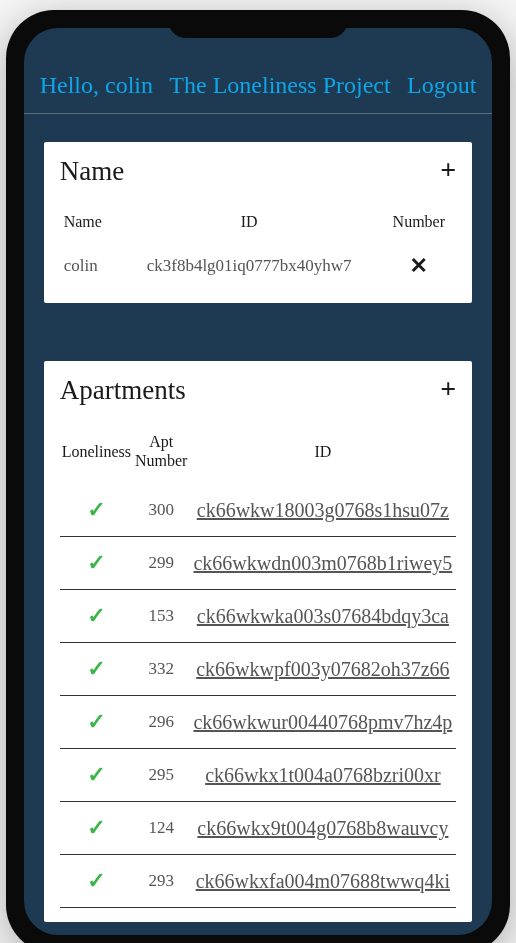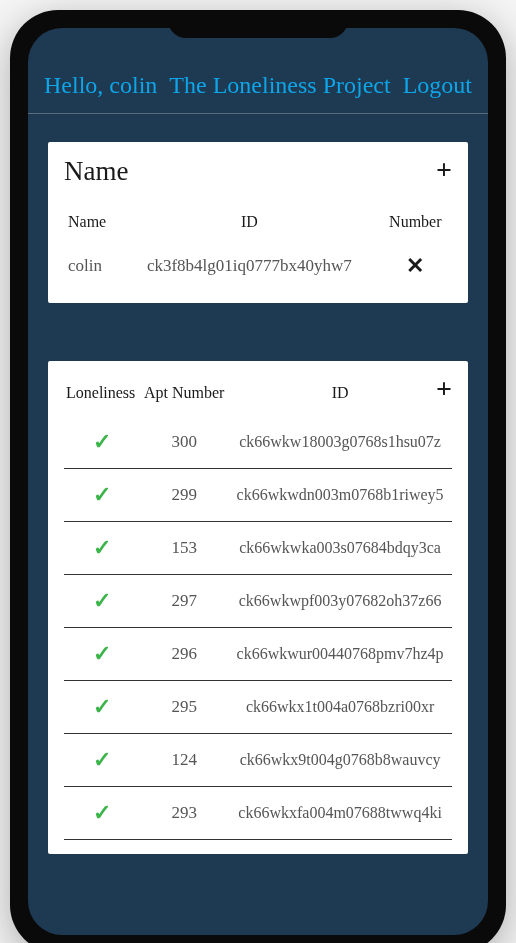--- a/index.html
+++ b/index.html
@@ -128,21 +128,22 @@
       line-height: 1.2;
     }
     .apartments-table td {
       padding: 13px 4px;
       font-size: 17px;
       color: #555;
       text-align: center;
       border-bottom: 1px solid #333;
     }
     .apartments-table td:nth-child(3) {
-      font-size: 16px;
+      font-size: 20px;
+      text-decoration: underline;
     }
     .check-icon {
       color: #3bb54a;
       font-size: 22px;
       font-weight: bold;
     }
     .card-apartments {
       margin-bottom: 0;
     }
   </style>
@@ -176,20 +177,21 @@
               <tr class="data-row">
                 <td>colin</td>
                 <td>ck3f8b4lg01iq0777bx40yhw7</td>
                 <td><span class="remove-icon">✕</span></td>
               </tr>
             </tbody>
         </table>
       </div>
 
       <div class="card card-apartments">
+        <h2 class="card-title">Apartments</h2>
         <span class="plus-icon">+</span>
         <table class="table apartments-table">
           <thead>
             <tr>
               <th>Loneliness</th>
               <th>Apt Number</th>
               <th>ID</th>
             </tr>
           </thead>
           <tbody id="apartments-body">
@@ -203,21 +205,21 @@
                 <td>299</td>
                 <td>ck66wkwdn003m0768b1riwey5</td>
               </tr>
               <tr>
                 <td><span class="check-icon">✓</span></td>
                 <td>153</td>
                 <td>ck66wkwka003s07684bdqy3ca</td>
               </tr>
               <tr>
                 <td><span class="check-icon">✓</span></td>
-                <td>297</td>
+                <td>332</td>
                 <td>ck66wkwpf003y07682oh37z66</td>
               </tr>
               <tr>
                 <td><span class="check-icon">✓</span></td>
                 <td>296</td>
                 <td>ck66wkwur00440768pmv7hz4p</td>
               </tr>
               <tr>
                 <td><span class="check-icon">✓</span></td>
                 <td>295</td>

